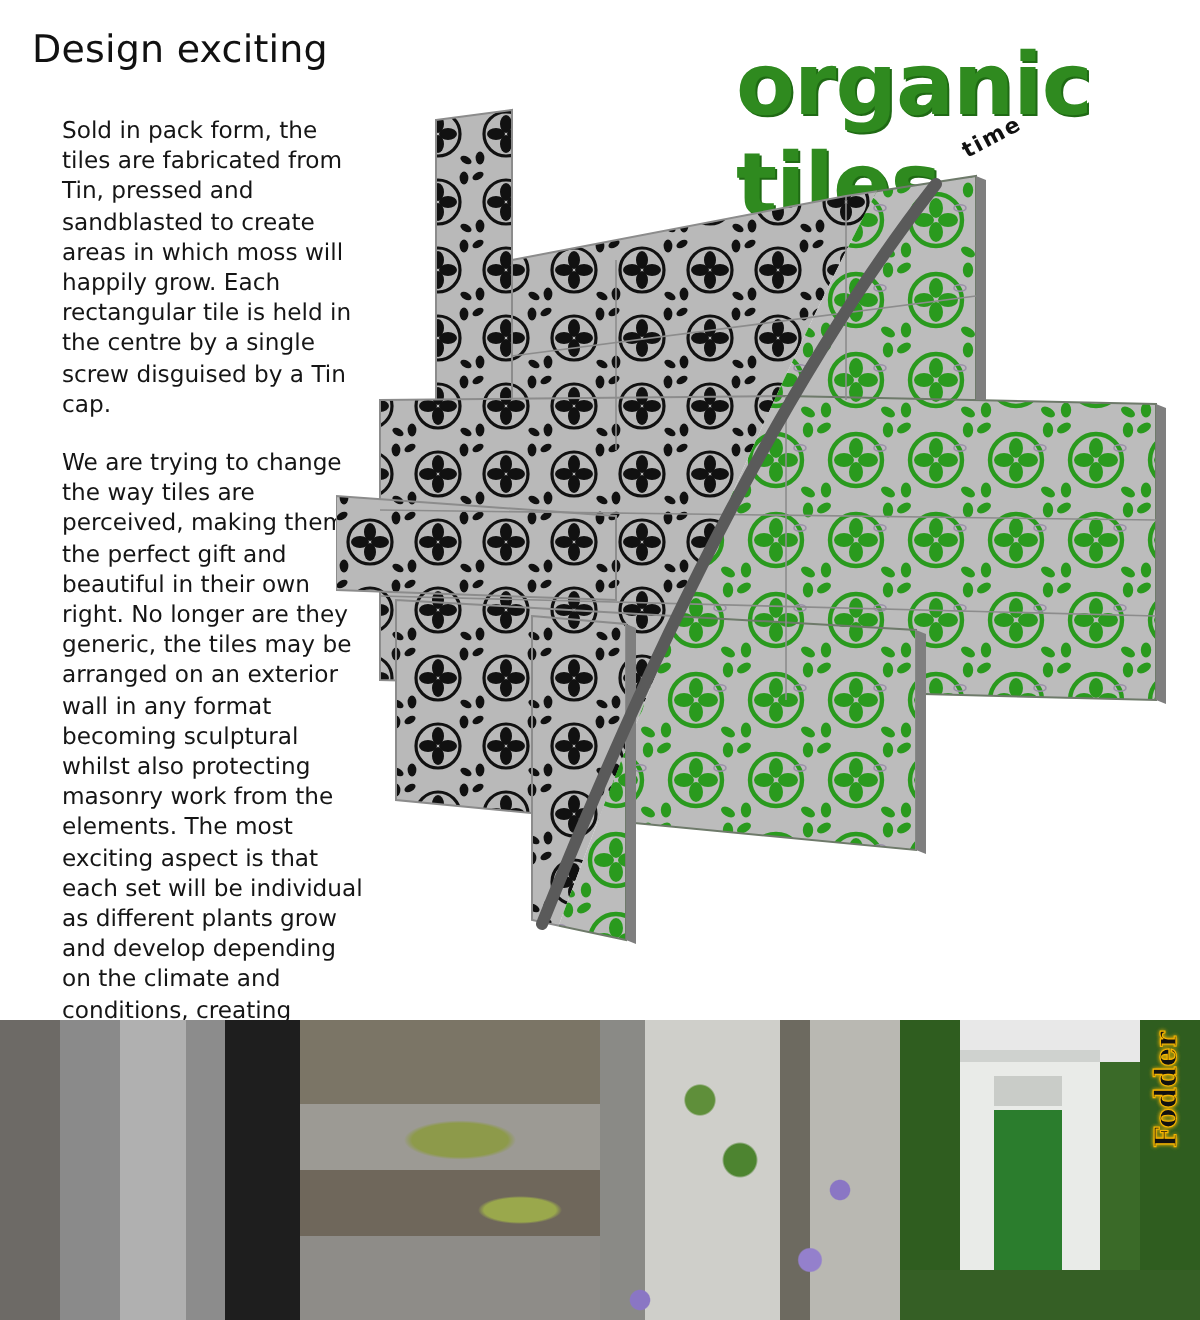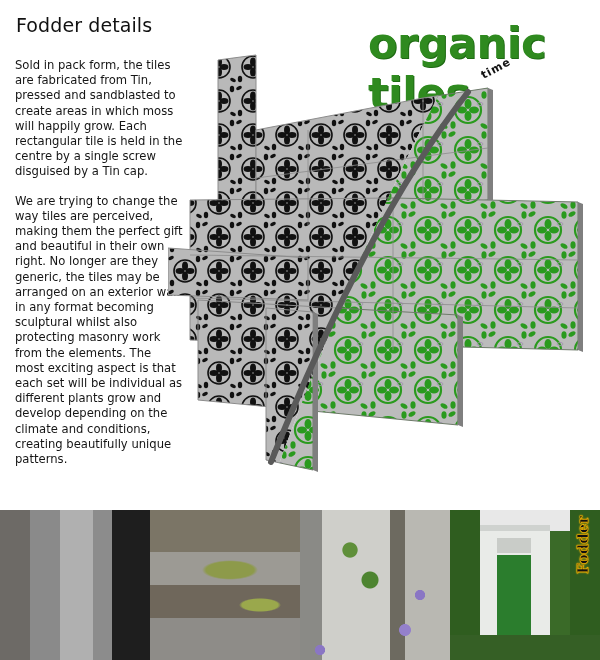--- a/index.html
+++ b/index.html
@@ -20,21 +20,21 @@
     .brand-title {
       position: absolute; left: 352px; top: 2px;
       font-size: 43px; font-weight: bold; color: #2f8a1f;
       margin: 16px; letter-spacing: -0.5px;
       text-shadow: 1px 1px 0 #1f6a14;
     }
     .body-text {
       position: absolute; left: 15px; top: 58px; width: 168px;
       font-size: 11.6px; line-height: 15.2px; color: #151515;
     }
-    .body-text p { margin: 0 0 14px 0; }
+    .body-text p { margin: 0 0 14px 16px; }
 
     .illustration {
       position: absolute; left: 168px; top: 50px; width: 430px; height: 430px;
     }
     .time-label {
       position: absolute; left: 480px; top: 62px;
       font-size: 11px; font-weight: bold; color: #111;
       transform: rotate(-28deg); letter-spacing: 1px;
     }
 
@@ -88,21 +88,21 @@
       font-family: "DejaVu Serif", serif; font-weight: bold; font-size: 15px;
       color: #111; transform: rotate(-90deg); transform-origin: left top;
       -webkit-text-stroke: 0.6px #f5b400;
       text-shadow: 0 0 2px #f5b400, 0 0 2px #f5b400;
       white-space: nowrap;
     }
   </style>
 </head>
 <body>
 
-<h1 class="heading">Fodder details</h1>
+<h1 class="heading">Design exciting</h1>
 <h2 class="brand-title">organic tiles</h2>
 
 <div class="body-text">
   <p>Sold in pack form, the tiles are fabricated from Tin, pressed and sandblasted to create areas in which moss will happily grow.  Each rectangular tile is held in the centre by a single screw disguised by a Tin cap.</p>
   <p>We are trying to change the way tiles are perceived, making them the perfect gift and beautiful in their own right.  No longer are they generic, the tiles may be arranged on an exterior wall in any format becoming sculptural whilst also protecting masonry work from the elements. The most exciting aspect is that each set will be individual as different plants grow and develop depending on the climate and conditions, creating beautifully unique patterns.</p>
 </div>
 
 <svg class="illustration" viewBox="0 0 430 430" xmlns="http://www.w3.org/2000/svg">
   <defs>
     <pattern id="vineBlack" width="34" height="34" patternUnits="userSpaceOnUse">

